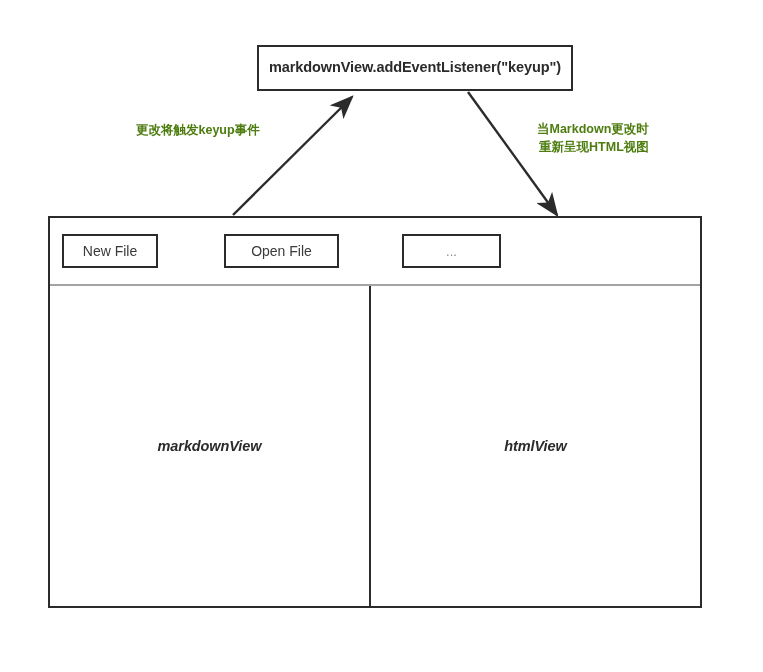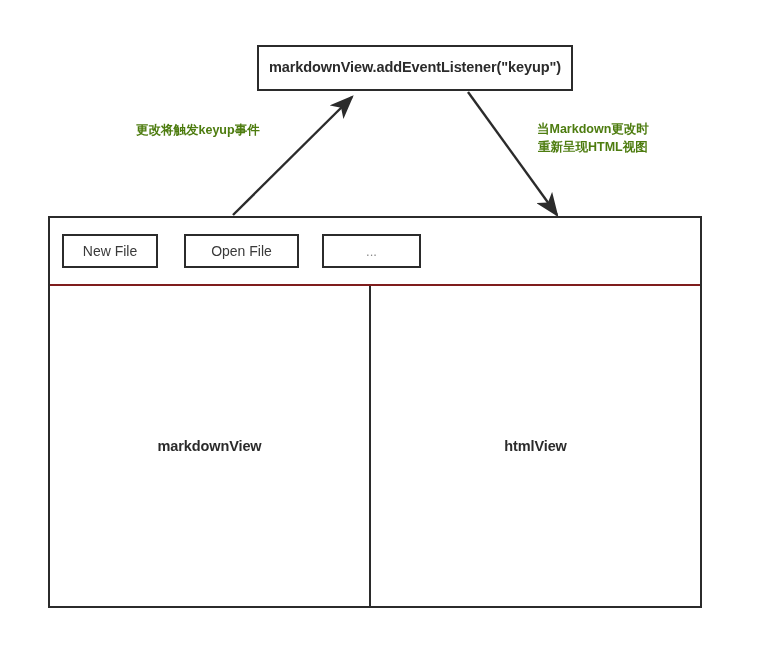--- a/index.html
+++ b/index.html
@@ -65,44 +65,45 @@
     white-space: nowrap;
   }
   .edge-label.left {
     left: 136px;
     top: 121px;
     text-align: left;
   }
   .edge-label.right {
     left: 537px;
     top: 120px;
-    text-align: center;
+    text-align: right;
   }
 
   
   .app-window {
     position: absolute;
     left: 48px;
     top: 216px;
     width: 654px;
     height: 392px;
     border: 2px solid #2b2b2b;
     background: #ffffff;
     box-sizing: border-box;
     display: flex;
     flex-direction: column;
   }
   .toolbar {
     height: 68px;
     flex: 0 0 68px;
-    border-bottom: 2px solid #7f1d1d;
+    border-bottom: 2px solid #a3a3a3;
     box-sizing: border-box;
     display: flex;
     align-items: center;
     padding-left: 12px;
+    gap: 40px;
   }
   .toolbar-button {
     border: 2px solid #2b2b2b;
     background: #ffffff;
     box-sizing: border-box;
     height: 34px;
     display: flex;
     align-items: center;
     justify-content: center;
     font-size: 14px;
@@ -118,20 +119,21 @@
   .panes {
     flex: 1 1 auto;
     display: flex;
     min-height: 0;
   }
   .pane {
     display: flex;
     align-items: center;
     justify-content: center;
     box-sizing: border-box;
+    font-style: italic;
   }
   .pane-markdown {
     flex: 0 0 321px;
     border-right: 2px solid #2b2b2b;
   }
   .pane-html {
     flex: 1 1 auto;
   }
   .pane-label {
     font-size: 14.5px;

